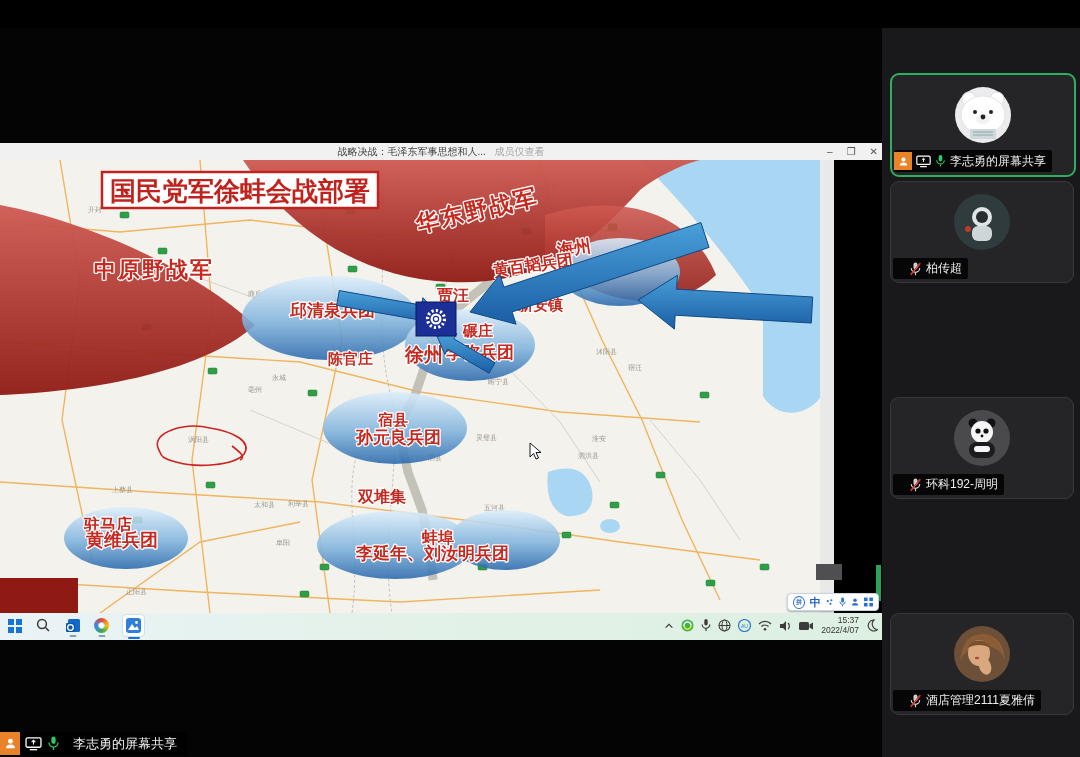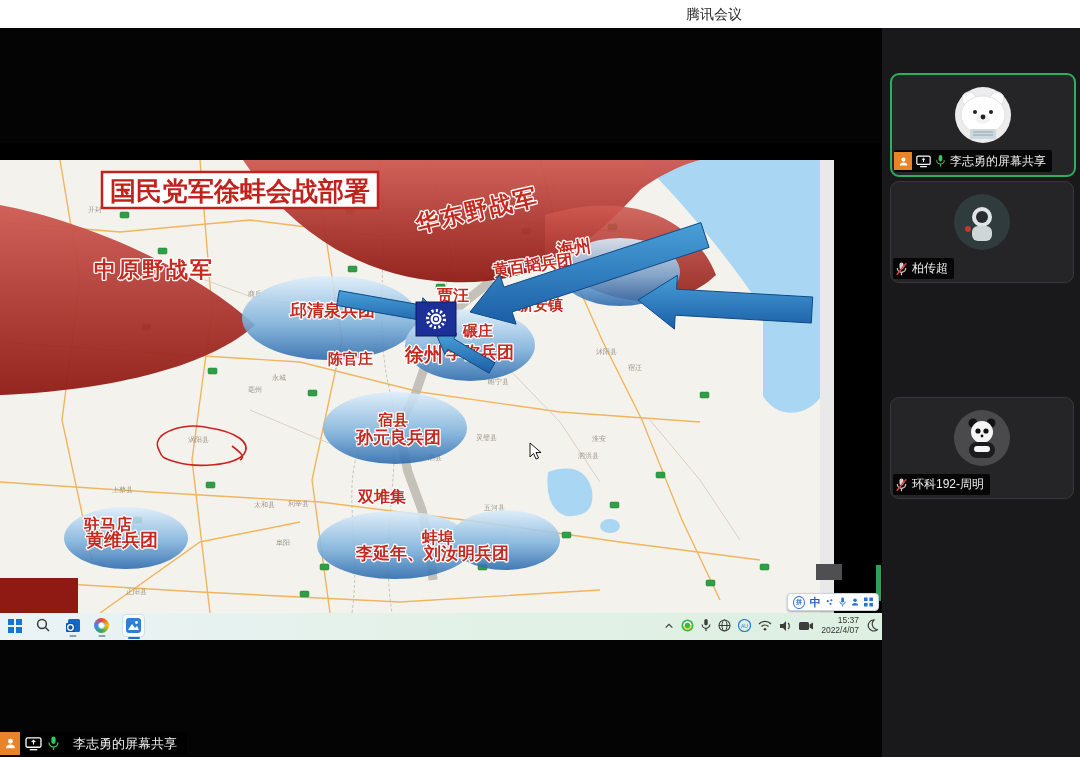--- a/index.html
+++ b/index.html
@@ -42,39 +42,47 @@
   
   .share-label{position:absolute;left:0;top:704px;height:23px;background:rgba(0,0,0,.88);display:flex;align-items:center;gap:5px;padding:0 10px 0 0;}
   .share-label .txt{color:#eee;font-size:13px;margin-left:8px;}
   .obox{width:20px;height:23px;background:#e8832a;display:flex;align-items:center;justify-content:center;}
   
   .sidebar{position:absolute;left:882px;top:28px;width:198px;height:729px;background:#19191b;}
   .tile{position:absolute;left:8px;width:182px;height:100px;background:#252528;border:1px solid #38383c;border-radius:9px;}
   .tile.active{border:2px solid #2fae5f;}
   .tile .avatar{position:absolute;left:50%;top:12px;transform:translateX(-50%);}
   .namebar{position:absolute;left:2px;bottom:3px;max-width:176px;background:rgba(0,0,0,.82);display:flex;align-items:center;gap:4px;padding:2px 6px 2px 0;border-radius:2px;white-space:nowrap;overflow:hidden;}
-  .namebar.pad{padding-left:2px;}
+  .namebar.pad{padding-left:16px;}
   .namebar .nm{color:#eee;font-size:12px;}
   .red-label{fill:#c5291f;font-weight:bold;paint-order:stroke;stroke:#ffffff;stroke-width:2.6px;stroke-linejoin:round;
              font-family:"Liberation Sans","DejaVu Sans",sans-serif;}
   .county{font-size:7px;fill:#9b968c;font-family:"Liberation Sans",sans-serif;}
   #shields rect{fill:#2f9e46;stroke:#25803a;stroke-width:.5;}
 </style>
 </head>
 <body>
 
 <div class="page">
 
-  <div class="topbar">
-    <span class="title">腾讯会议</span>
-  </div>
 
   <div class="stage">
     <div class="desktop">
 
+      <div class="win-titlebar">
+        <div class="win-title">
+          <span>战略决战：毛泽东军事思想和人...</span>
+          <span class="badge">成员仅查看</span>
+        </div>
+        <div class="win-controls">
+          <span>–</span>
+          <span>❐</span>
+          <span>✕</span>
+        </div>
+      </div>
 
       <div class="slide-area">
         <svg width="820" height="453" viewBox="0 0 820 453">
           <defs>
             <linearGradient id="fanGrad" x1="0" y1="0" x2="0" y2="1">
               <stop offset="0" stop-color="#cf5a52"></stop>
                 <stop offset="1" stop-color="#8f1a14"></stop>
             </linearGradient>
             <linearGradient id="blobGrad" x1="0" y1="0" x2="0" y2="1">
               <stop offset="0" stop-color="#ddeefc"></stop>
@@ -434,14 +442,34 @@
             <rect x="4.7" y="0.5" width="4.6" height="8" rx="2.3" fill="#cfcfcf"></rect>
             <path d="M2.2,7 a4.8,4.8 0 0 0 9.6,0" fill="none" stroke="#cfcfcf" stroke-width="1.4"></path>
             <line x1="7" y1="12.2" x2="7" y2="15" stroke="#cfcfcf" stroke-width="1.4"></line>
             <line x1="1.5" y1="14.5" x2="12.5" y2="1.5" stroke="#e03c3c" stroke-width="1.8"></line>
           </svg>
         <span class="nm">环科192-周明</span>
       </div>
     </div>
 
 
+    <div class="tile" style="top:585px">
+      <svg class="avatar" width="56" height="56" viewBox="0 0 56 56">
+        <circle cx="28" cy="28" r="28" fill="#6e4f38"></circle>
+        <path d="M6,44 C2,16 50,10 52,40 C50,18 42,8 28,8 C12,8 6,22 6,44 Z" fill="#8a5d36"></path>
+        <path d="M40,12 C50,18 52,34 48,48 C52,36 50,20 40,12 Z" fill="#a5723f"></path>
+        <ellipse cx="25" cy="27" rx="11" ry="13" fill="#d9a87e"></ellipse>
+        <path d="M14,22 C16,12 34,12 36,22 C30,18 20,18 14,22 Z" fill="#7a4f2c"></path>
+        <ellipse cx="23" cy="32" rx="2.2" ry="1.2" fill="#b2453c"></ellipse>
+        <ellipse cx="31" cy="40" rx="6" ry="9" fill="#d9a87e" transform="rotate(-18 31 40)"></ellipse>
+      </svg>
+      <div class="namebar pad">
+        <svg width="13" height="14" viewBox="0 0 14 16">
+            <rect x="4.7" y="0.5" width="4.6" height="8" rx="2.3" fill="#cfcfcf"></rect>
+            <path d="M2.2,7 a4.8,4.8 0 0 0 9.6,0" fill="none" stroke="#cfcfcf" stroke-width="1.4"></path>
+            <line x1="7" y1="12.2" x2="7" y2="15" stroke="#cfcfcf" stroke-width="1.4"></line>
+            <line x1="1.5" y1="14.5" x2="12.5" y2="1.5" stroke="#e03c3c" stroke-width="1.8"></line>
+          </svg>
+        <span class="nm">酒店管理2111夏雅倩</span>
+      </div>
+    </div>
   </div>
 </div>
 
 </body></html>

